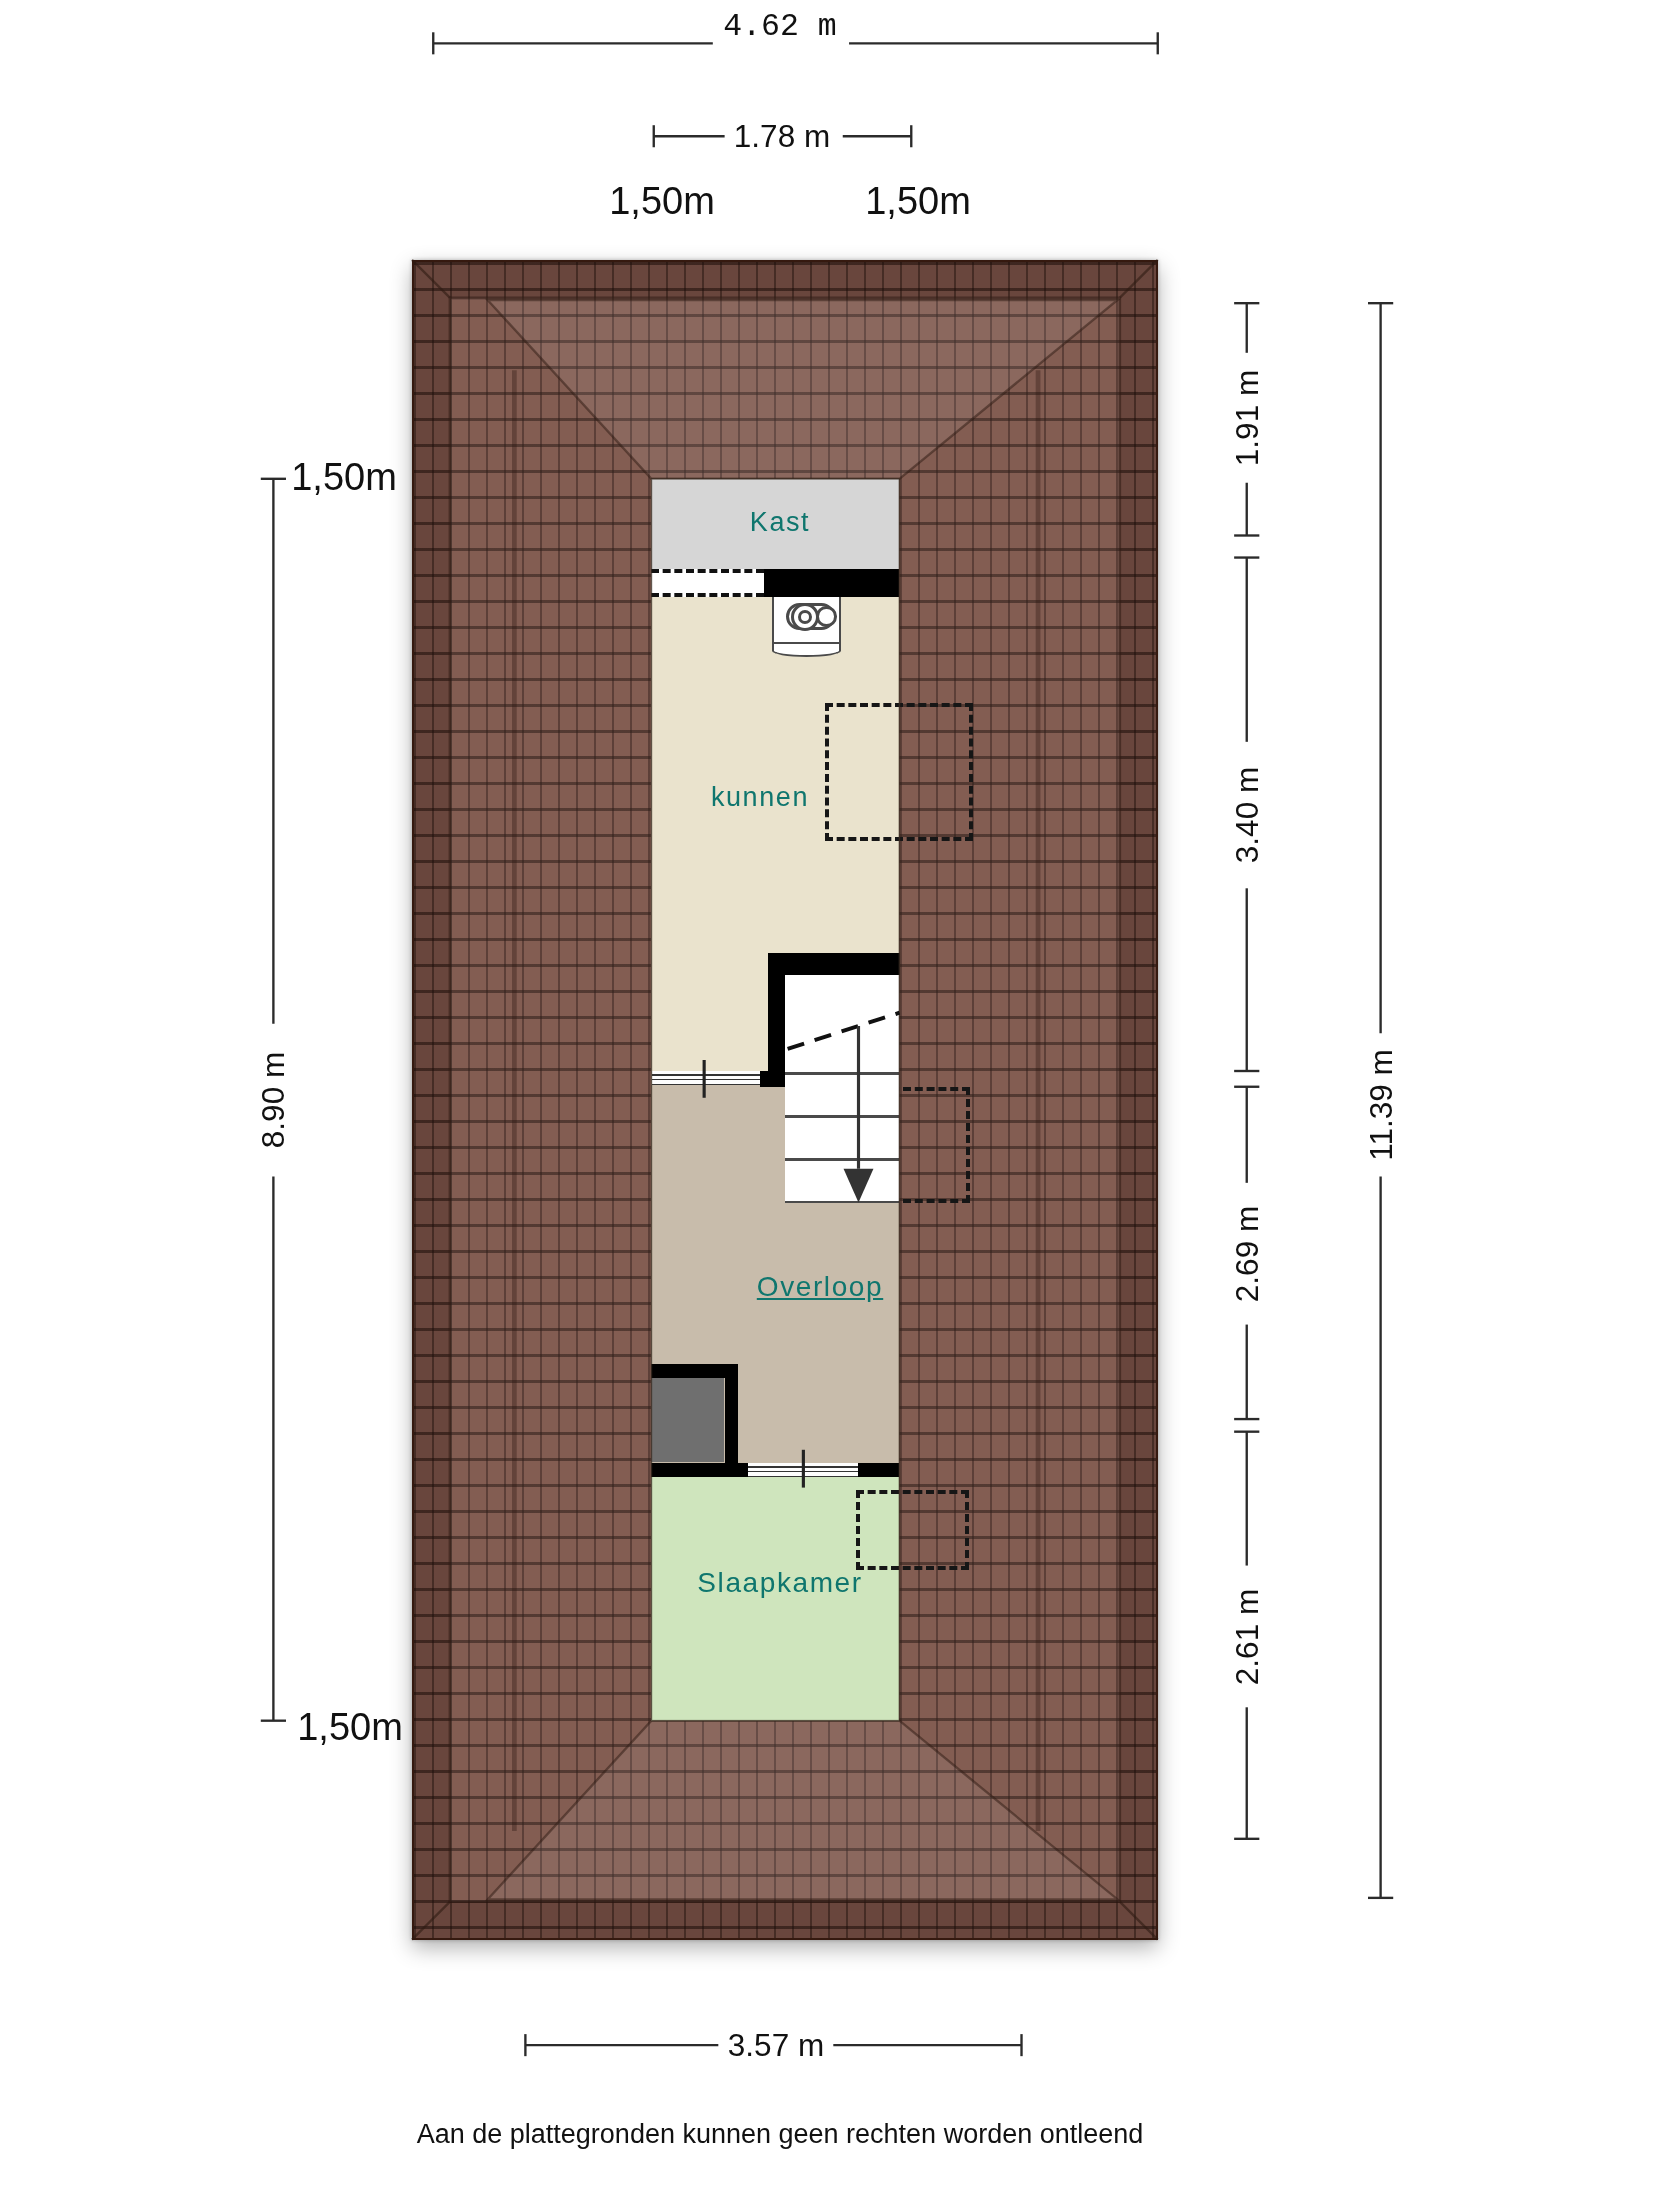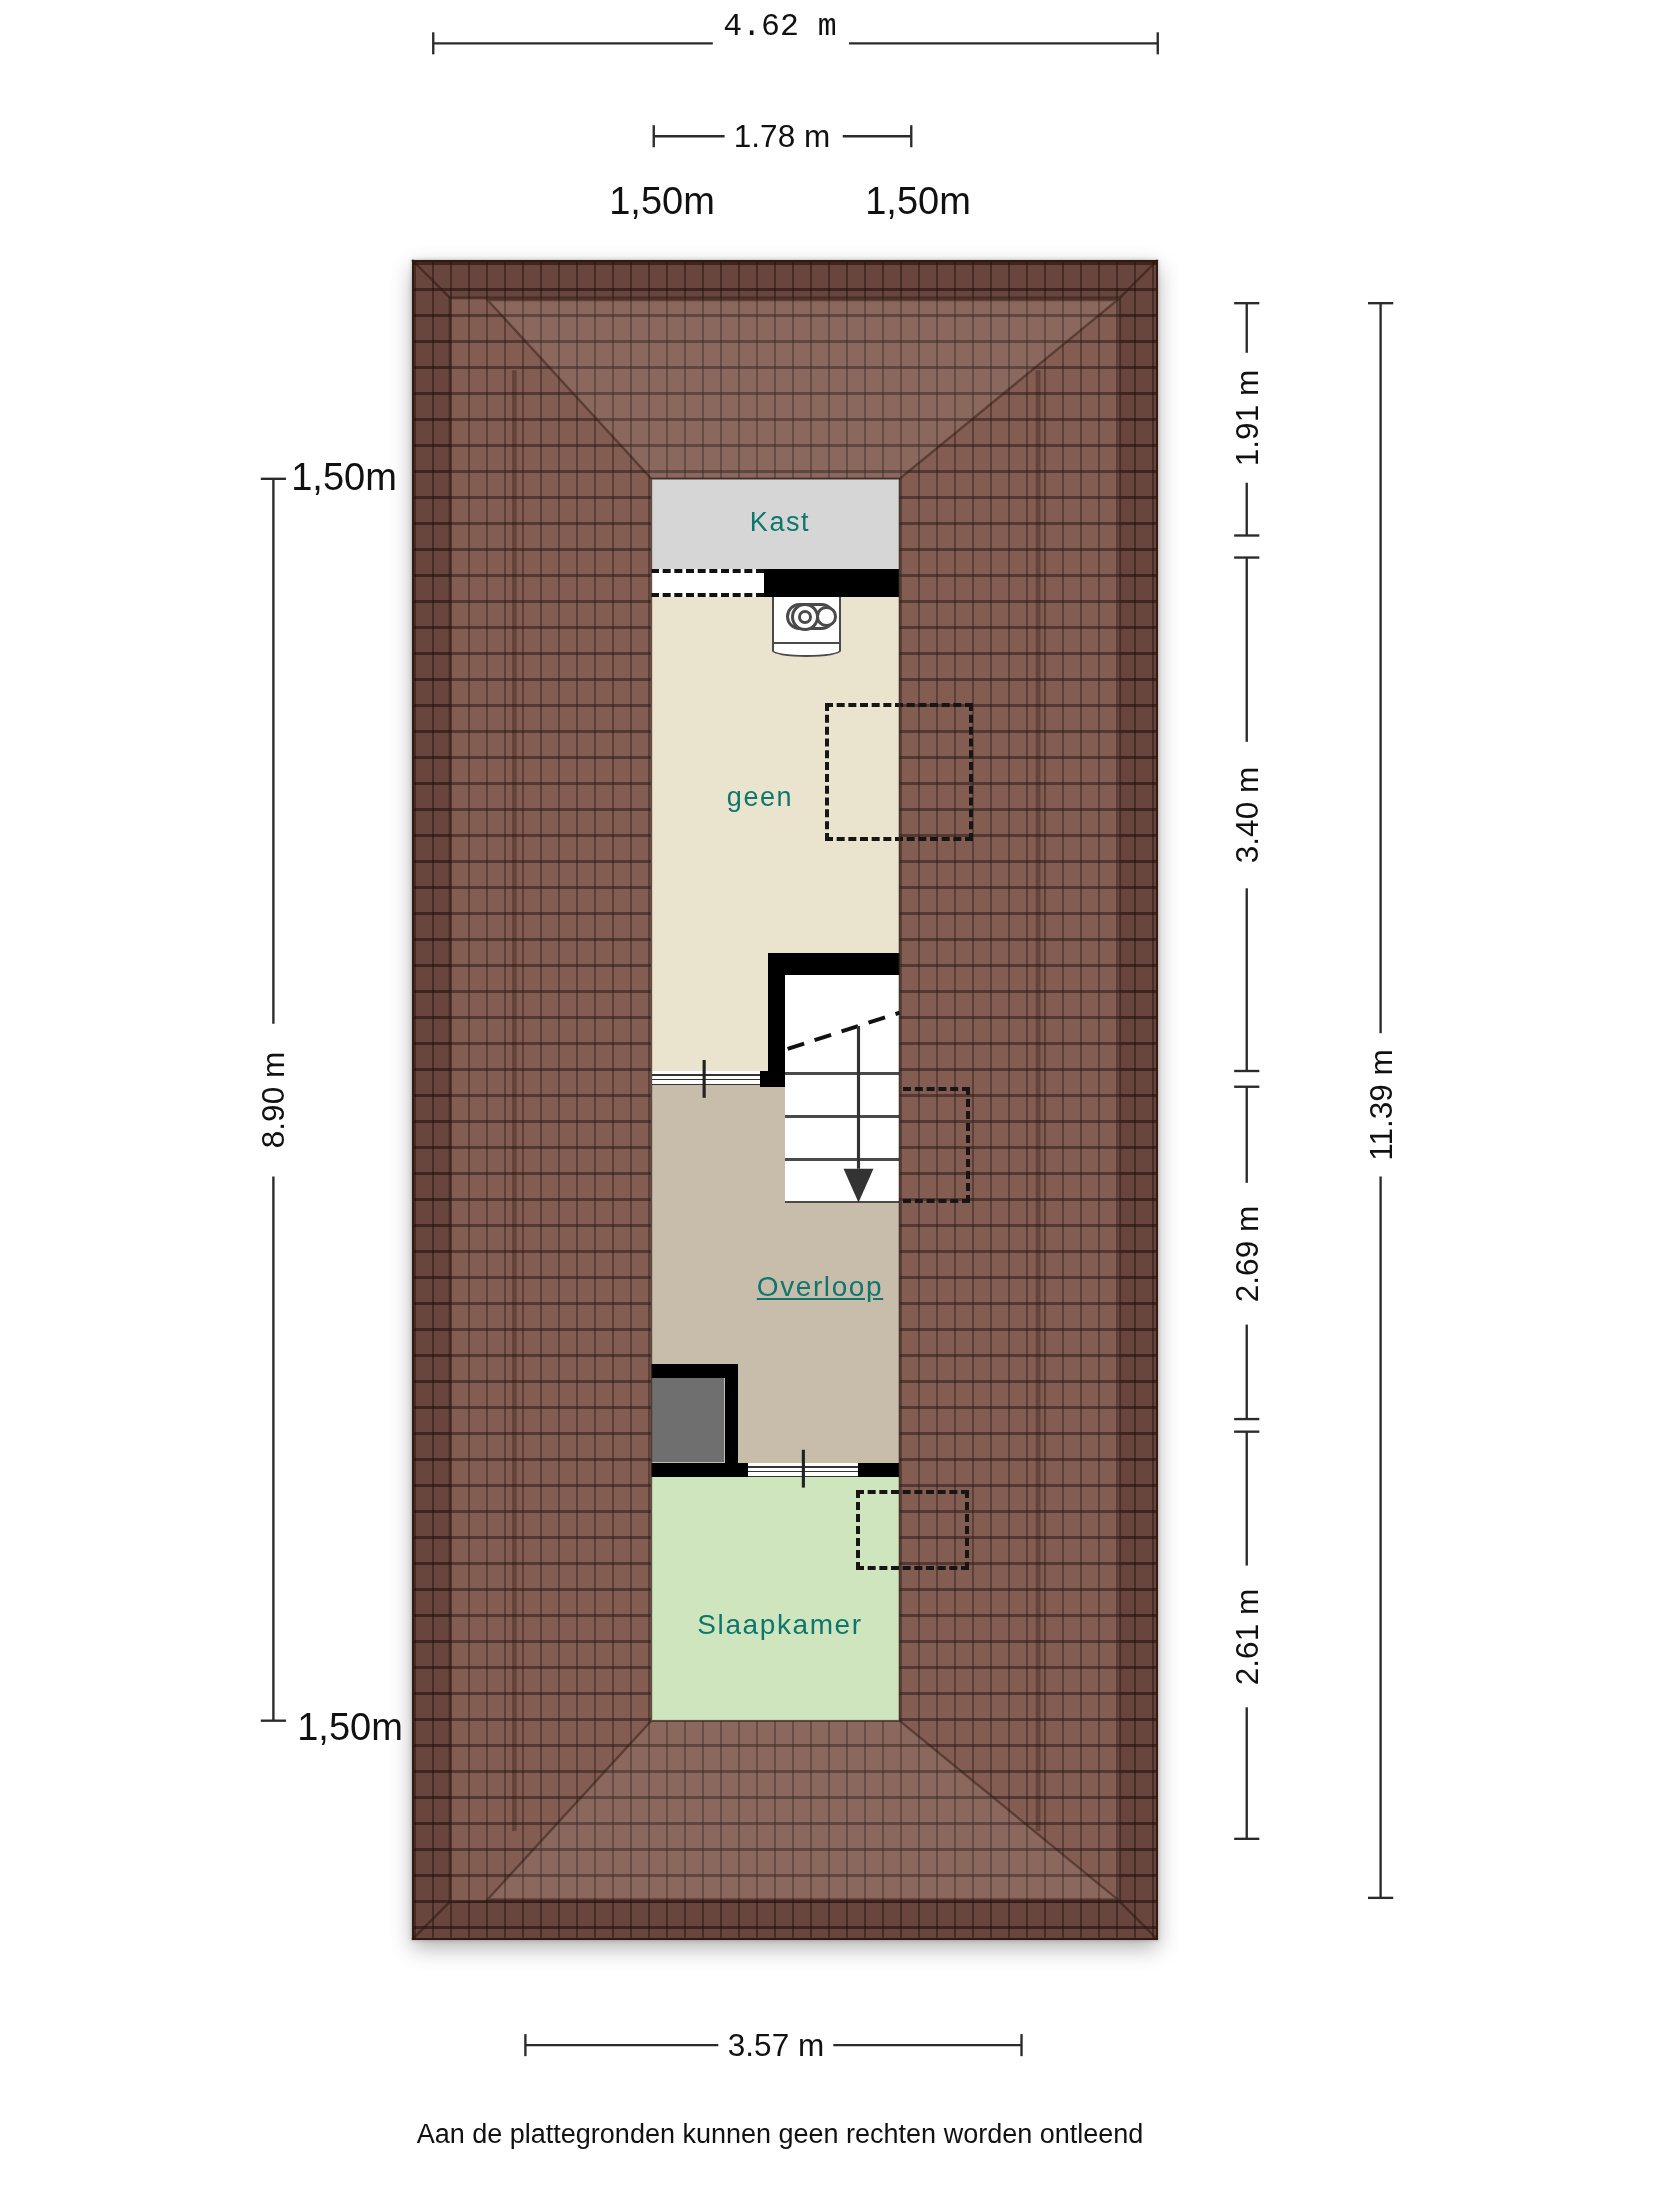--- a/index.html
+++ b/index.html
@@ -128,23 +128,23 @@
 
   <div class="wall" style="left:651px;top:1364px;width:87px;height:14px;"></div>
   <div class="wall" style="left:725px;top:1364px;width:13.4px;height:113px;"></div>
   <div class="shaft-gray" style="left: 651px; top: 1378px; width: 73px; height: 84px; background-color: rgb(111, 111, 111);"></div>
 
   <div class="wall" style="left:651px;top:1463px;width:97px;height:14px;"></div>
   <div class="door-band" style="left:748px;top:1463px;width:110px;height:14px;"></div>
   <div class="wall" style="left:858px;top:1463px;width:41px;height:14px;"></div>
 
   <div class="room-label" style="left:780px;top:522px;font-size:27px;">Kast</div>
-  <div class="room-label" style="left:760px;top:797px;font-size:27px;">geen</div>
+  <div class="room-label" style="left:760px;top:797px;font-size:27px;">kunnen</div>
   <div class="room-label" style="left:820px;top:1287px;text-decoration:underline;">Overloop</div>
-  <div class="room-label" style="left:780px;top:1625px;">Slaapkamer</div>
+  <div class="room-label" style="left:780px;top:1583px;">Slaapkamer</div>
 
   <svg class="overlay" width="1654" height="2205" viewBox="0 0 2100 2800">
 
     <rect x="827" y="608" width="315" height="1577" fill="none" stroke="rgba(60,45,35,0.8)" stroke-width="2"></rect>
 
     <line x1="1000" y1="1332" x2="1142" y2="1286" stroke="#111" stroke-width="5" stroke-dasharray="22 14"></line>
 
     <line x1="1090" y1="1303" x2="1090" y2="1484" stroke="#333" stroke-width="4"></line>
     <polygon points="1090,1527 1071,1484 1109,1484" fill="#333"></polygon>
 

